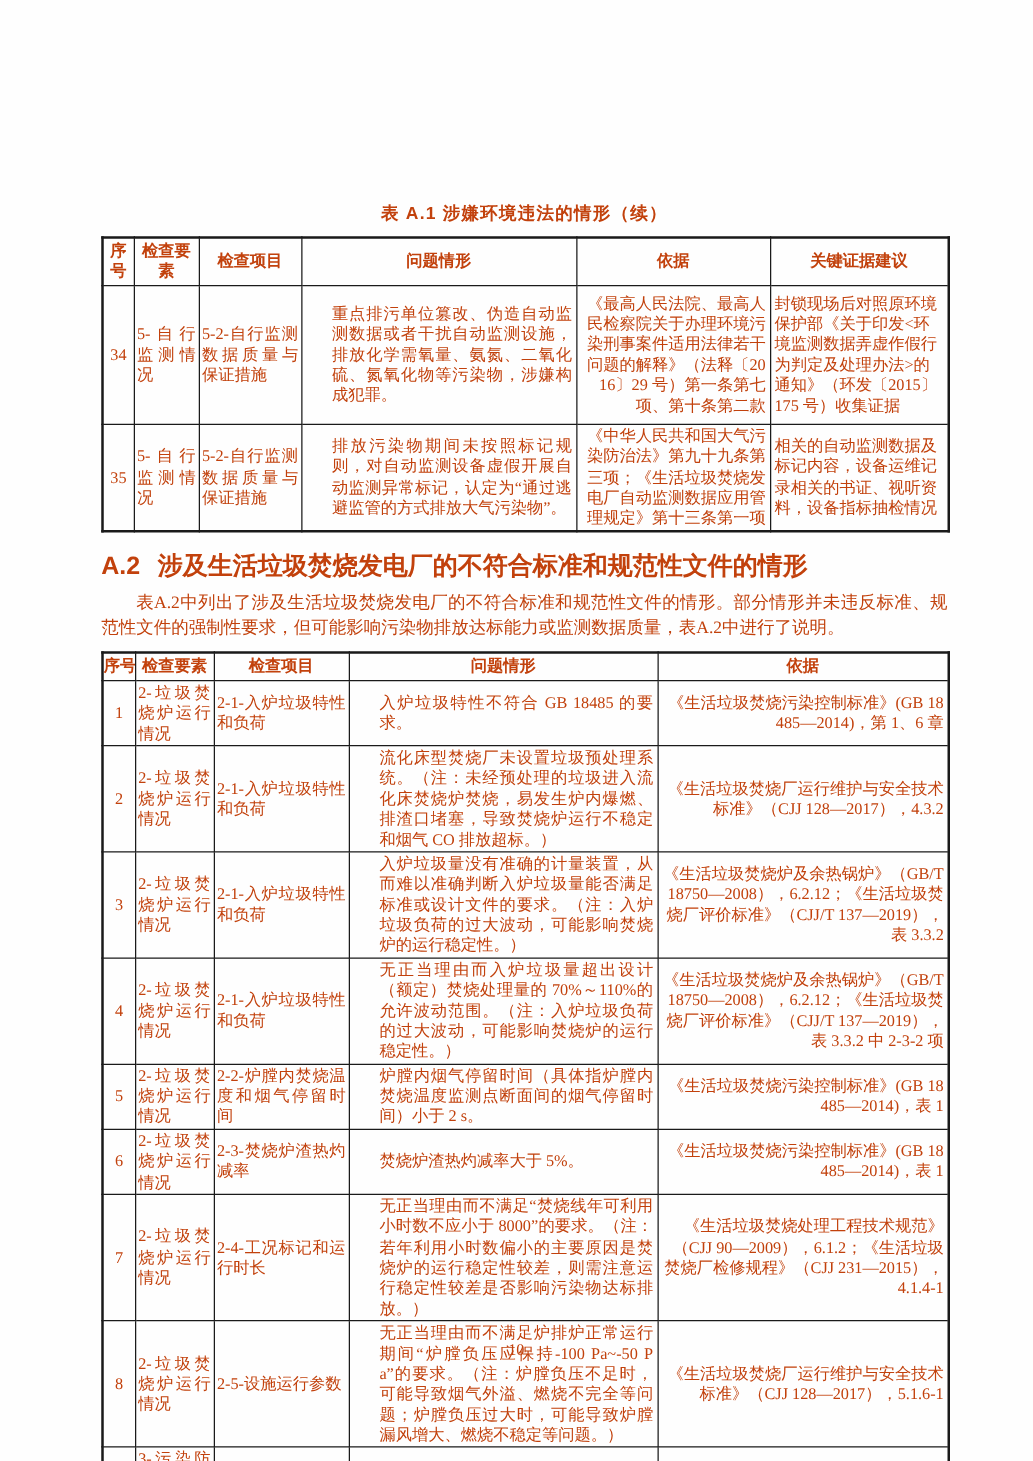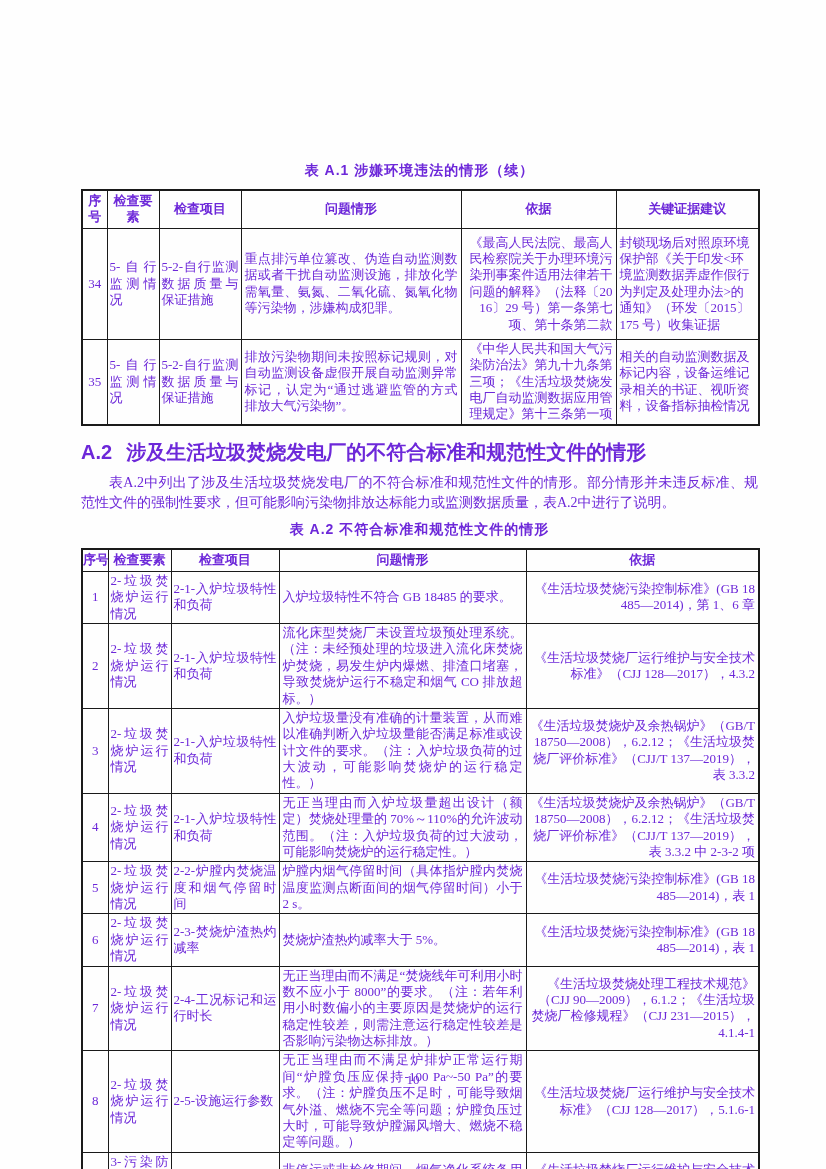--- a/index.html
+++ b/index.html
@@ -1,20 +1,20 @@
 <!DOCTYPE html>
 <html><head>
 <meta charset="utf-8">
 <style>
   html,body{margin:0;padding:0;background:#ffffff;}
   .page{
     position:relative;
     width:826px;height:1169px;
     background:#fefefe;
-    color:#6d28d9;
+    color:#c2410c;
     font-family:"Liberation Serif","DejaVu Serif",serif;
     overflow:hidden;
   }
   .content{
     position:absolute;
     left:81px;top:0;
     width:677px;
     padding-top:162px;
     box-sizing:content-box;
   }
@@ -43,21 +43,21 @@
   }
   th{
     font-family:"Liberation Sans","DejaVu Sans",sans-serif;
     font-weight:bold;
     text-align:center;
     padding:2px 1px;
   }
   th.nowrap{white-space:nowrap;padding:2px 0;}
   td.c-no{text-align:center;padding:0 1px;}
   td.c-element,td.c-item{text-align:justify;padding:1px 2px;}
-  td.c-problem{text-align:justify;}
+  td.c-problem{text-align:justify;padding-left:24px;}
   td.c-basis{text-align:right;}
   td.c-evidence{text-align:left;}
   .sec-heading{
     font-family:"Liberation Sans","DejaVu Sans",sans-serif;
     font-weight:bold;
     font-size:20px;
     margin:13px 0 7px 0;
   }
   .sec-heading .sec-num{margin-right:14px;}
   .para{
@@ -120,21 +120,20 @@
       </tr>
     </tbody>
       </table>
 
     <div class="sec-heading">
       <span class="sec-num">A.2</span><span>涉及生活垃圾焚烧发电厂的不符合标准和规范性文件的情形</span>
     </div>
 
     <p class="para">表A.2中列出了涉及生活垃圾焚烧发电厂的不符合标准和规范性文件的情形。部分情形并未违反标准、规范性文件的强制性要求，但可能影响污染物排放达标能力或监测数据质量，表A.2中进行了说明。</p>
 
-    <div class="tbl-title">表 A.2 不符合标准和规范性文件的情形</div>
 
     <table>
       <colgroup>
         <col style="width:26px">
           <col style="width:63px">
           <col style="width:108px">
         <col style="width:247px">
           <col style="width:233px">
       </colgroup>
       <tbody>

